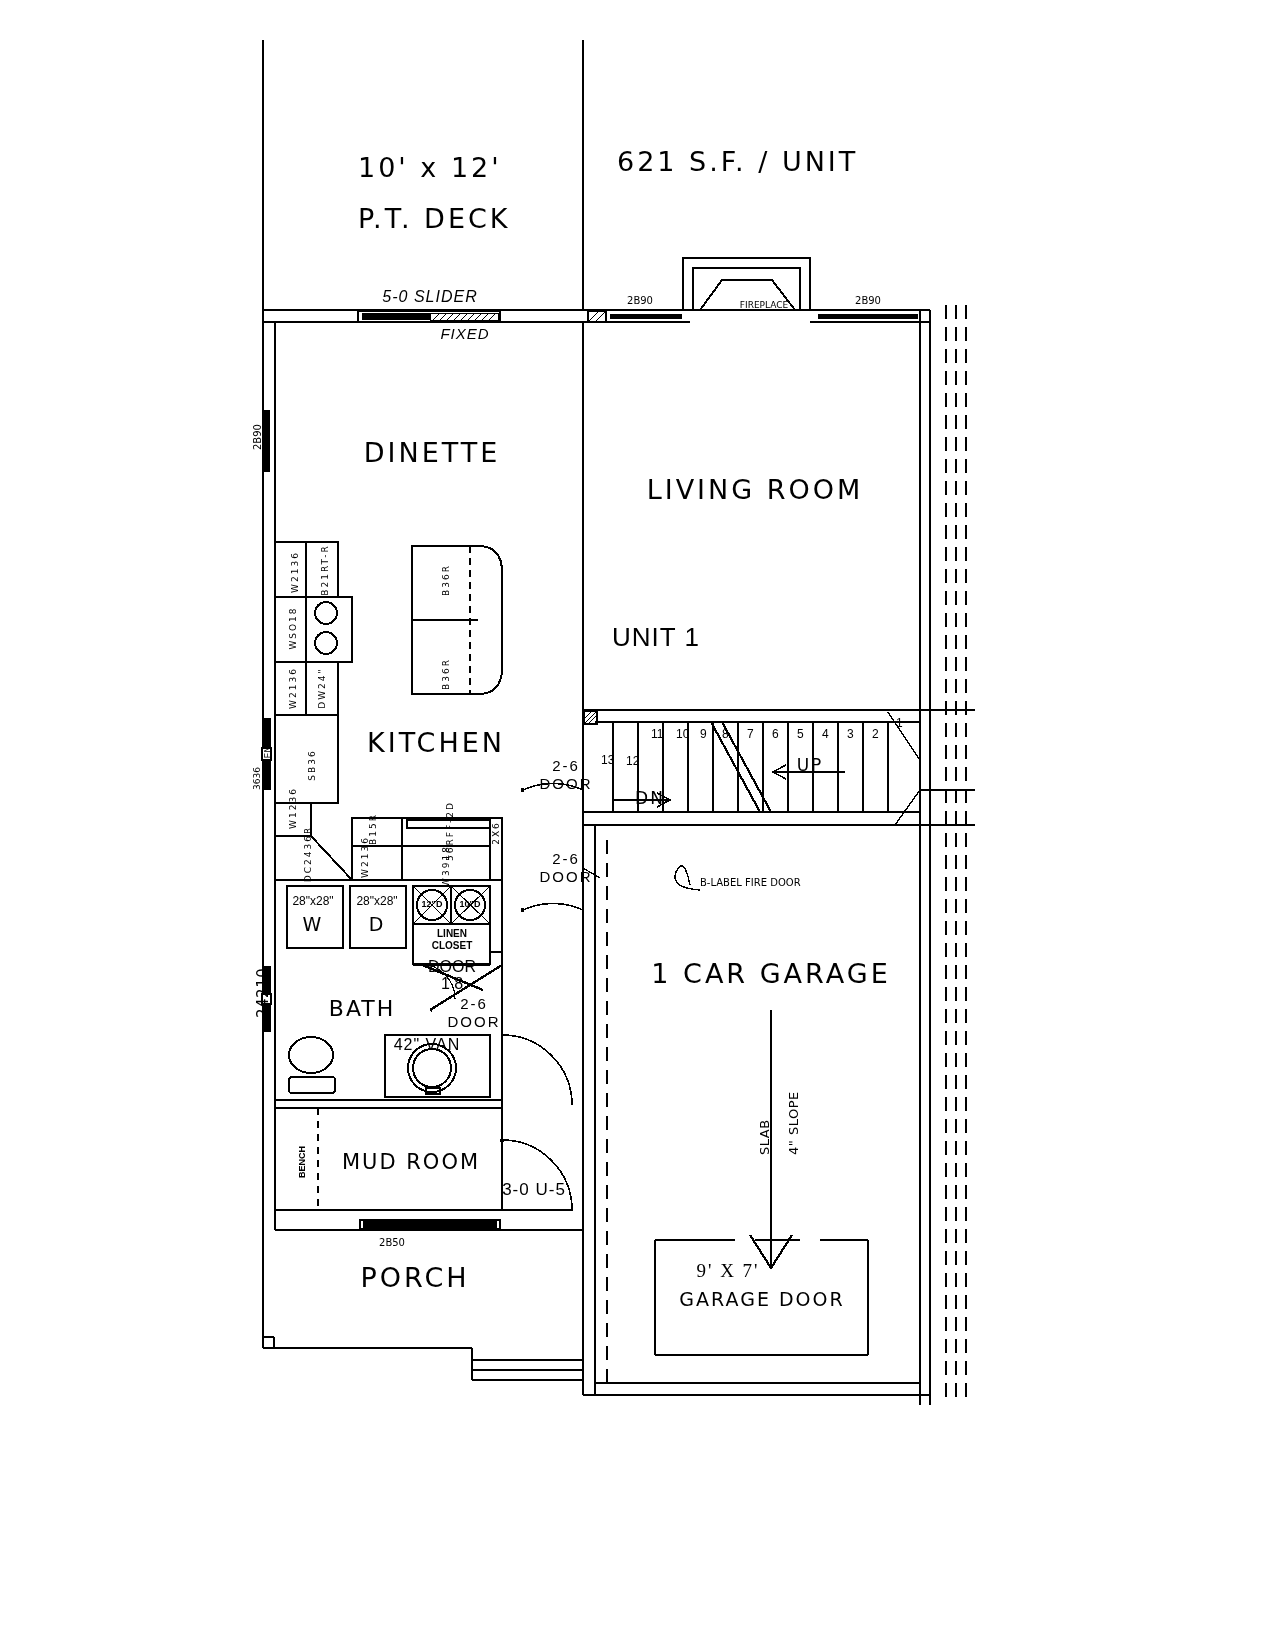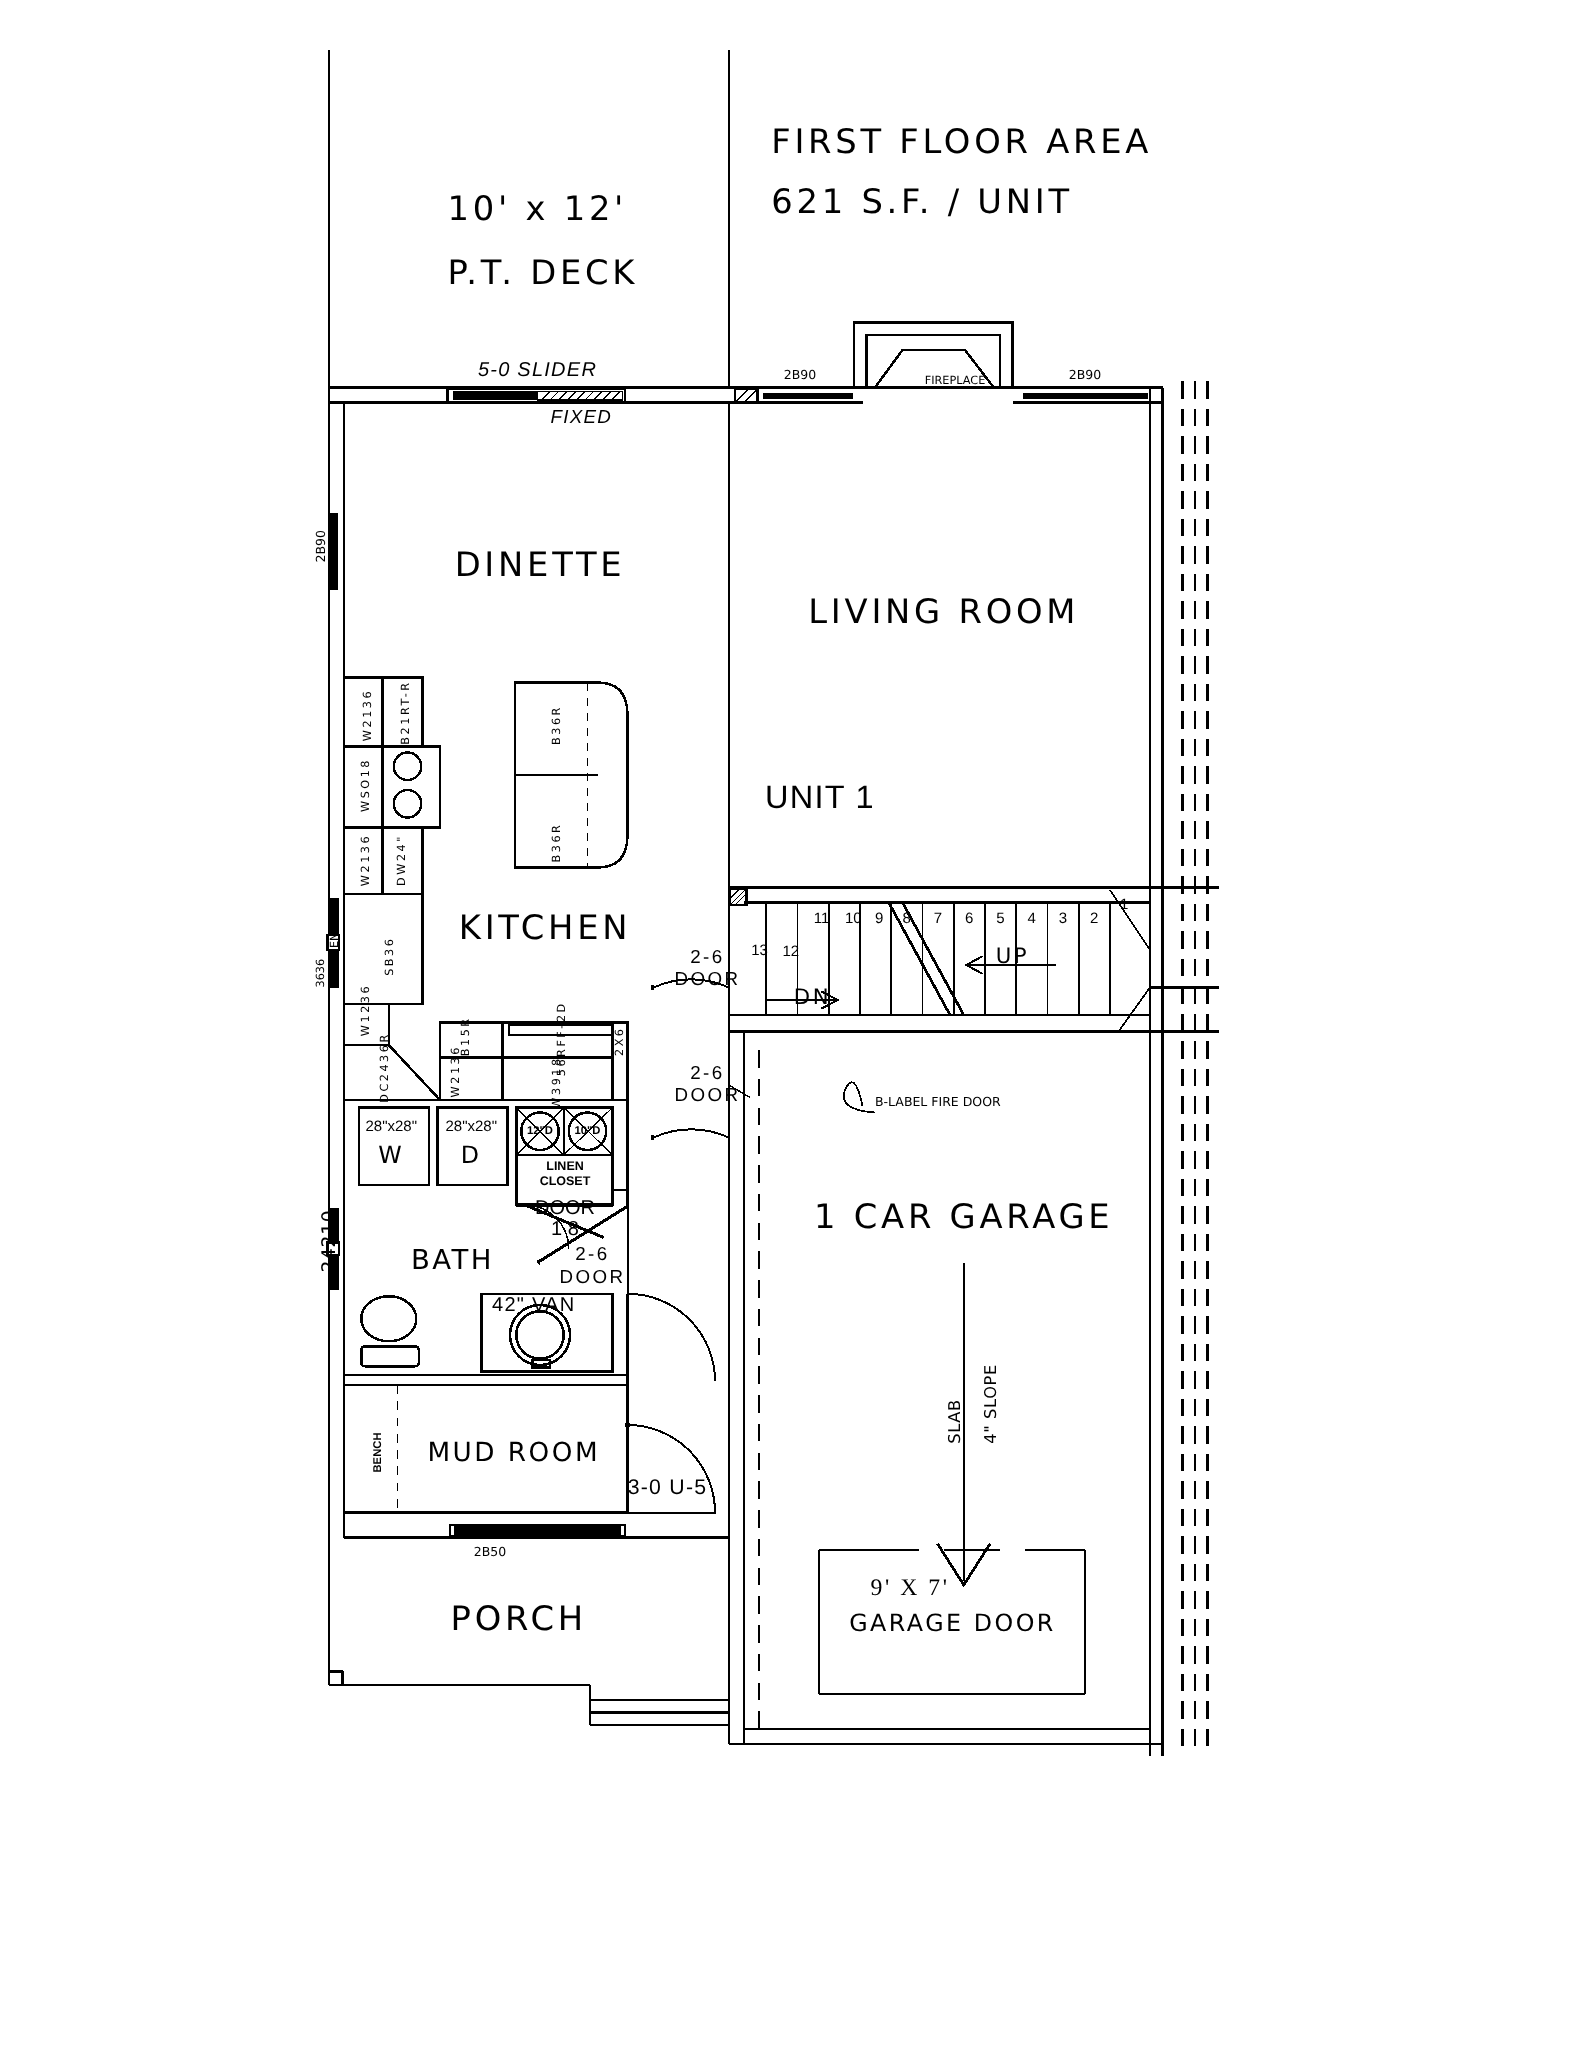--- a/index.html
+++ b/index.html
@@ -242,34 +242,33 @@
 
       <path d="M655,1240 L655,1355"></path>
       <line x1="655" y1="1240" x2="735" y2="1240"></line>
       <line x1="755" y1="1240" x2="800" y2="1240"></line>
       <line x1="820" y1="1240" x2="868" y2="1240"></line>
       <line x1="868" y1="1240" x2="868" y2="1355"></line>
       <line x1="655" y1="1355" x2="868" y2="1355"></line>
     </g>
   </svg>
 
-  <div class="lbl hand big" style="left:617px;top:98px;">FIRST FLOOR AREA</div>
   <div class="lbl hand big" style="left:617px;top:146px;">621 S.F. / UNIT</div>
 
   <div class="lbl hand big" style="left:358px;top:152px;">10' x 12'</div>
   <div class="lbl hand big" style="left:358px;top:203px;">P.T. DECK</div>
 
   <div class="lbl mid" style="left:612px;top:622px;font-size:26px;letter-spacing:1px;">UNIT 1</div>
 
   <div class="lbl hand big ctr" style="left:432px;top:437px;">DINETTE</div>
   <div class="lbl hand big ctr" style="left:755px;top:474px;">LIVING ROOM</div>
   <div class="lbl hand big ctr" style="left:436px;top:727px;">KITCHEN</div>
   <div class="lbl hand mid ctr" style="left:362px;top:996px;font-size:22px;">BATH</div>
   <div class="lbl hand mid ctr" style="left:411px;top:1150px;font-size:21px;">MUD ROOM</div>
-  <div class="lbl hand big ctr" style="left:415px;top:1262px;margin-top:18px;">PORCH</div>
+  <div class="lbl hand big ctr" style="left:415px;top:1262px;">PORCH</div>
   <div class="lbl hand big ctr" style="left:771px;top:958px;">1 CAR GARAGE</div>
 
   <div class="lbl italic ctr" style="left:430px;top:288px;font-size:16px;letter-spacing:1px;">5-0  SLIDER</div>
   <div class="lbl italic ctr" style="left:465px;top:325px;font-size:15px;letter-spacing:1px;">FIXED</div>
 
   <div class="lbl hand xs ctr" style="left:640px;top:295px;">2B90</div>
   <div class="lbl hand xs ctr" style="left:868px;top:295px;">2B90</div>
   <div class="lbl hand xxs ctr" style="left:750px;top:300px;font-size:9px;padding-left:28px;">FIREPLACE</div>
 
   <div class="lbl hand xs rot90" style="left:252px;top:450px;">2B90</div>

